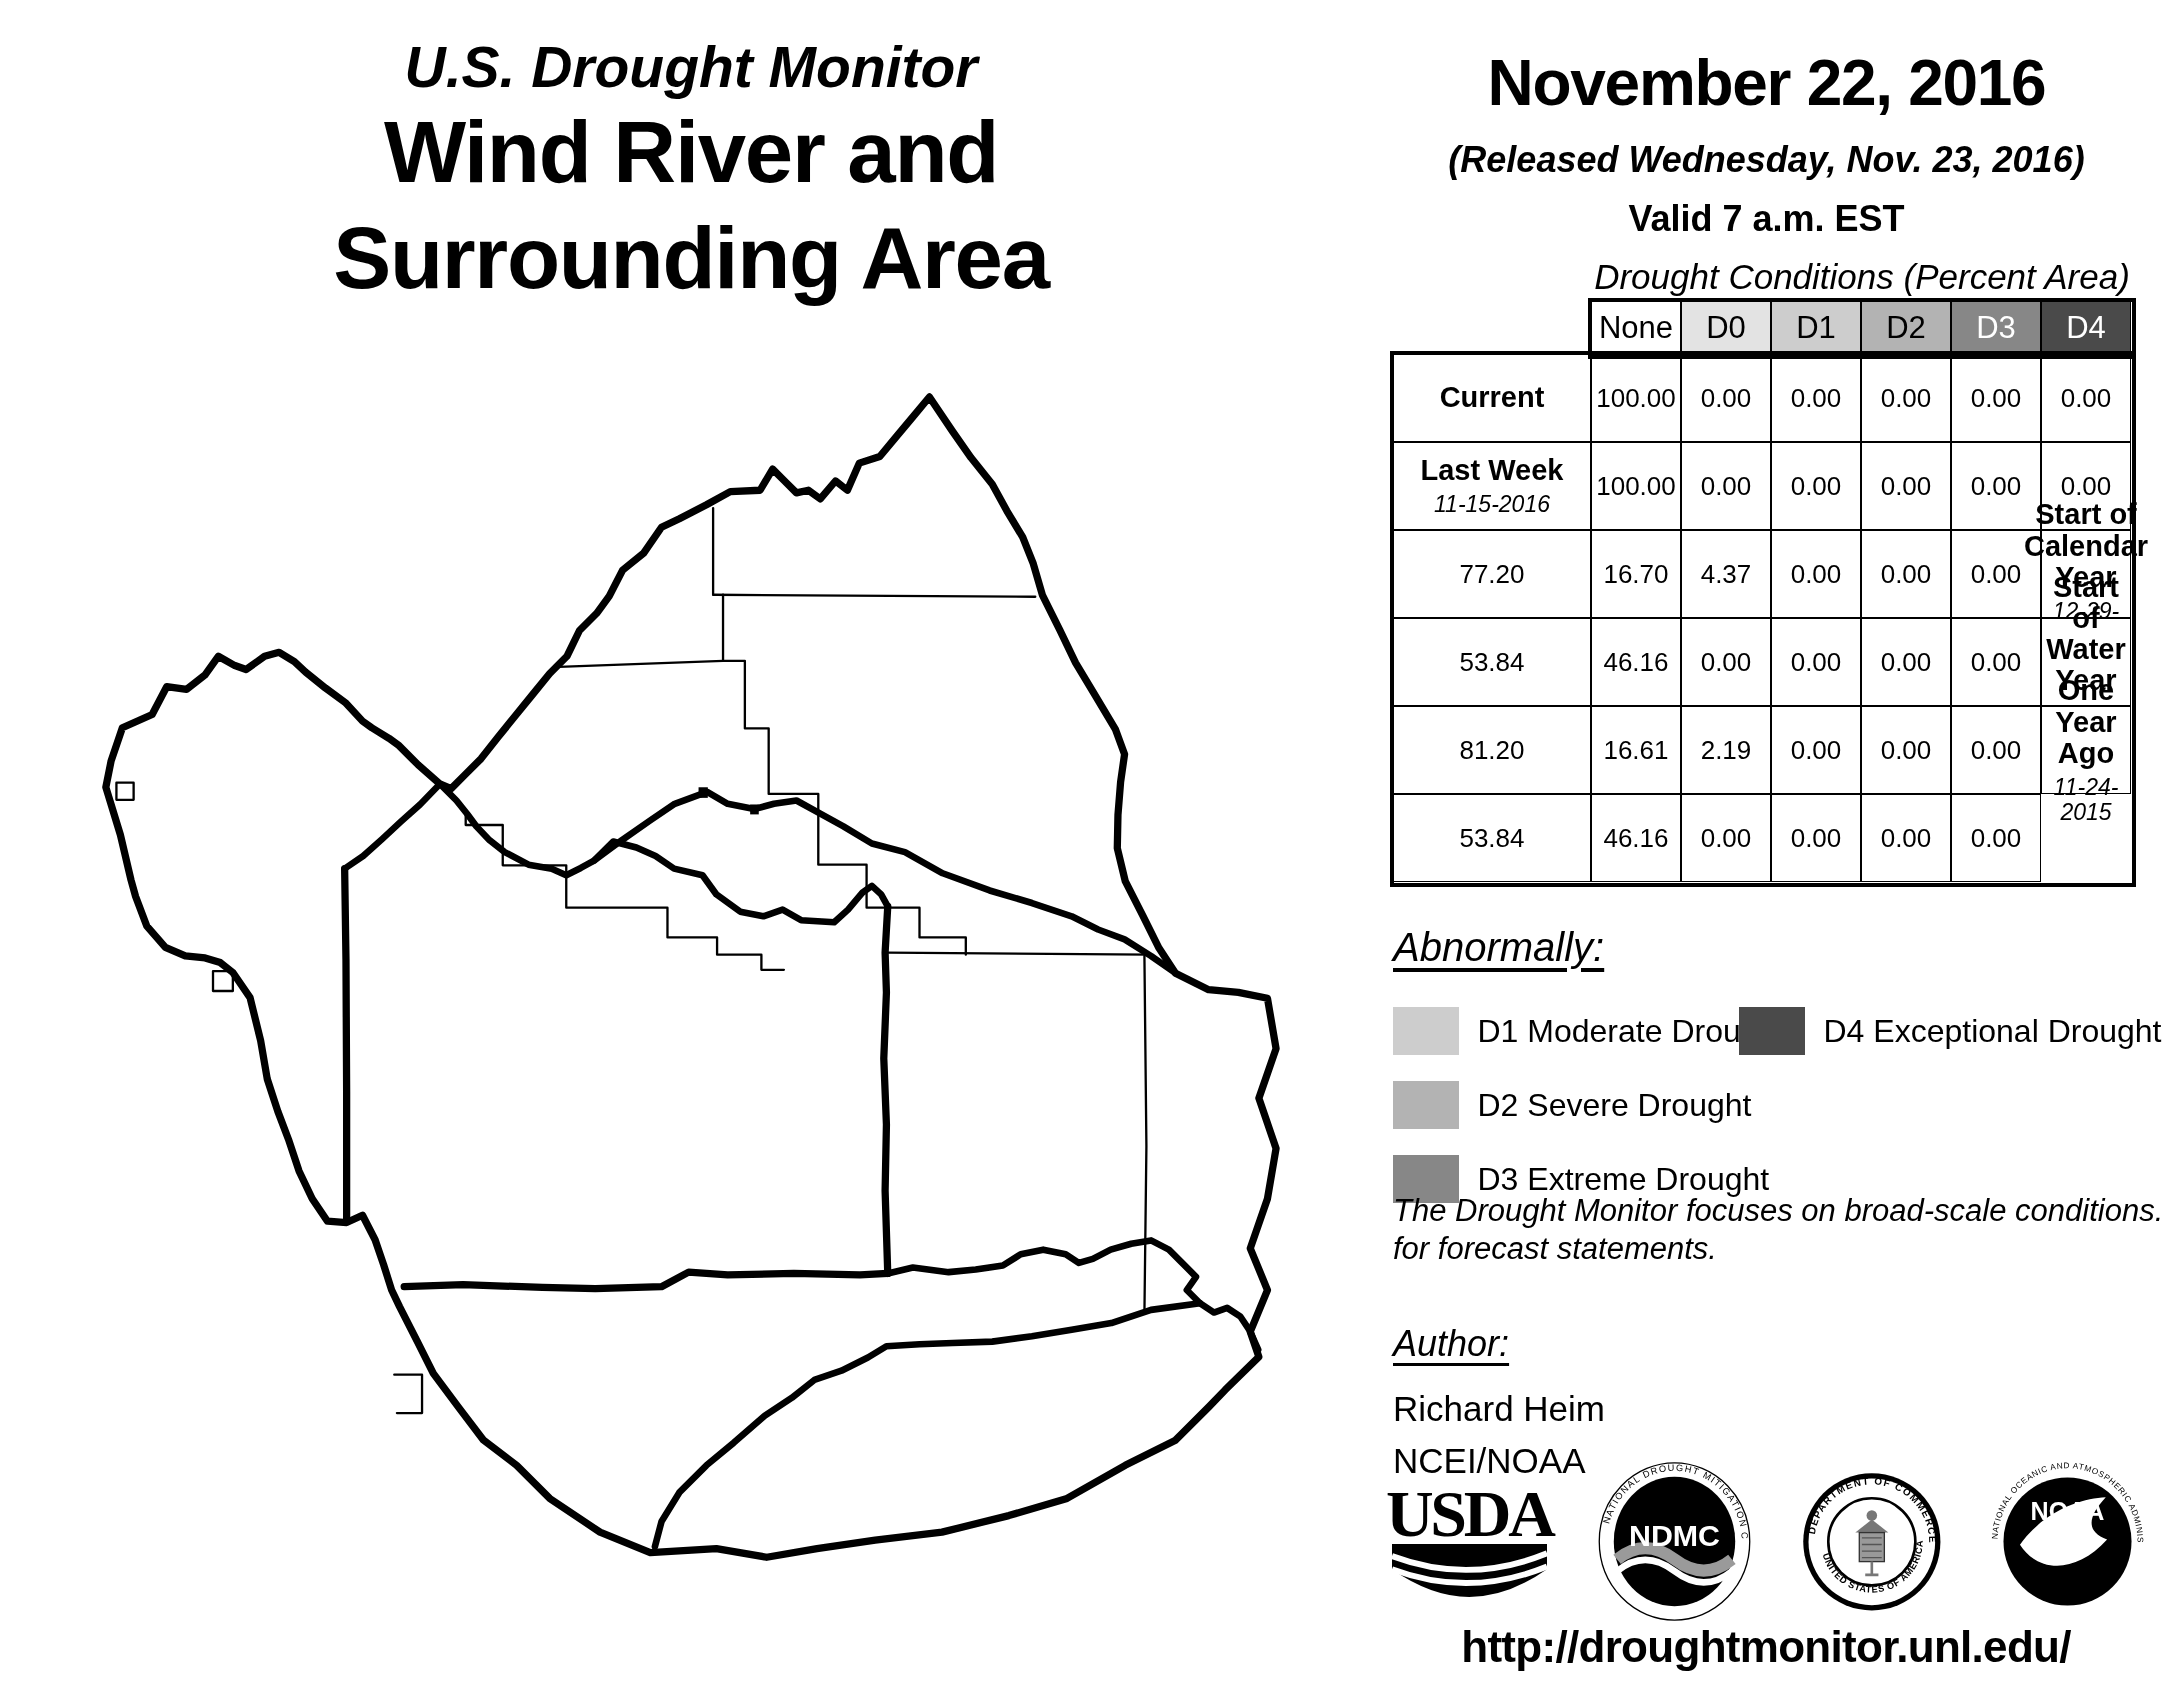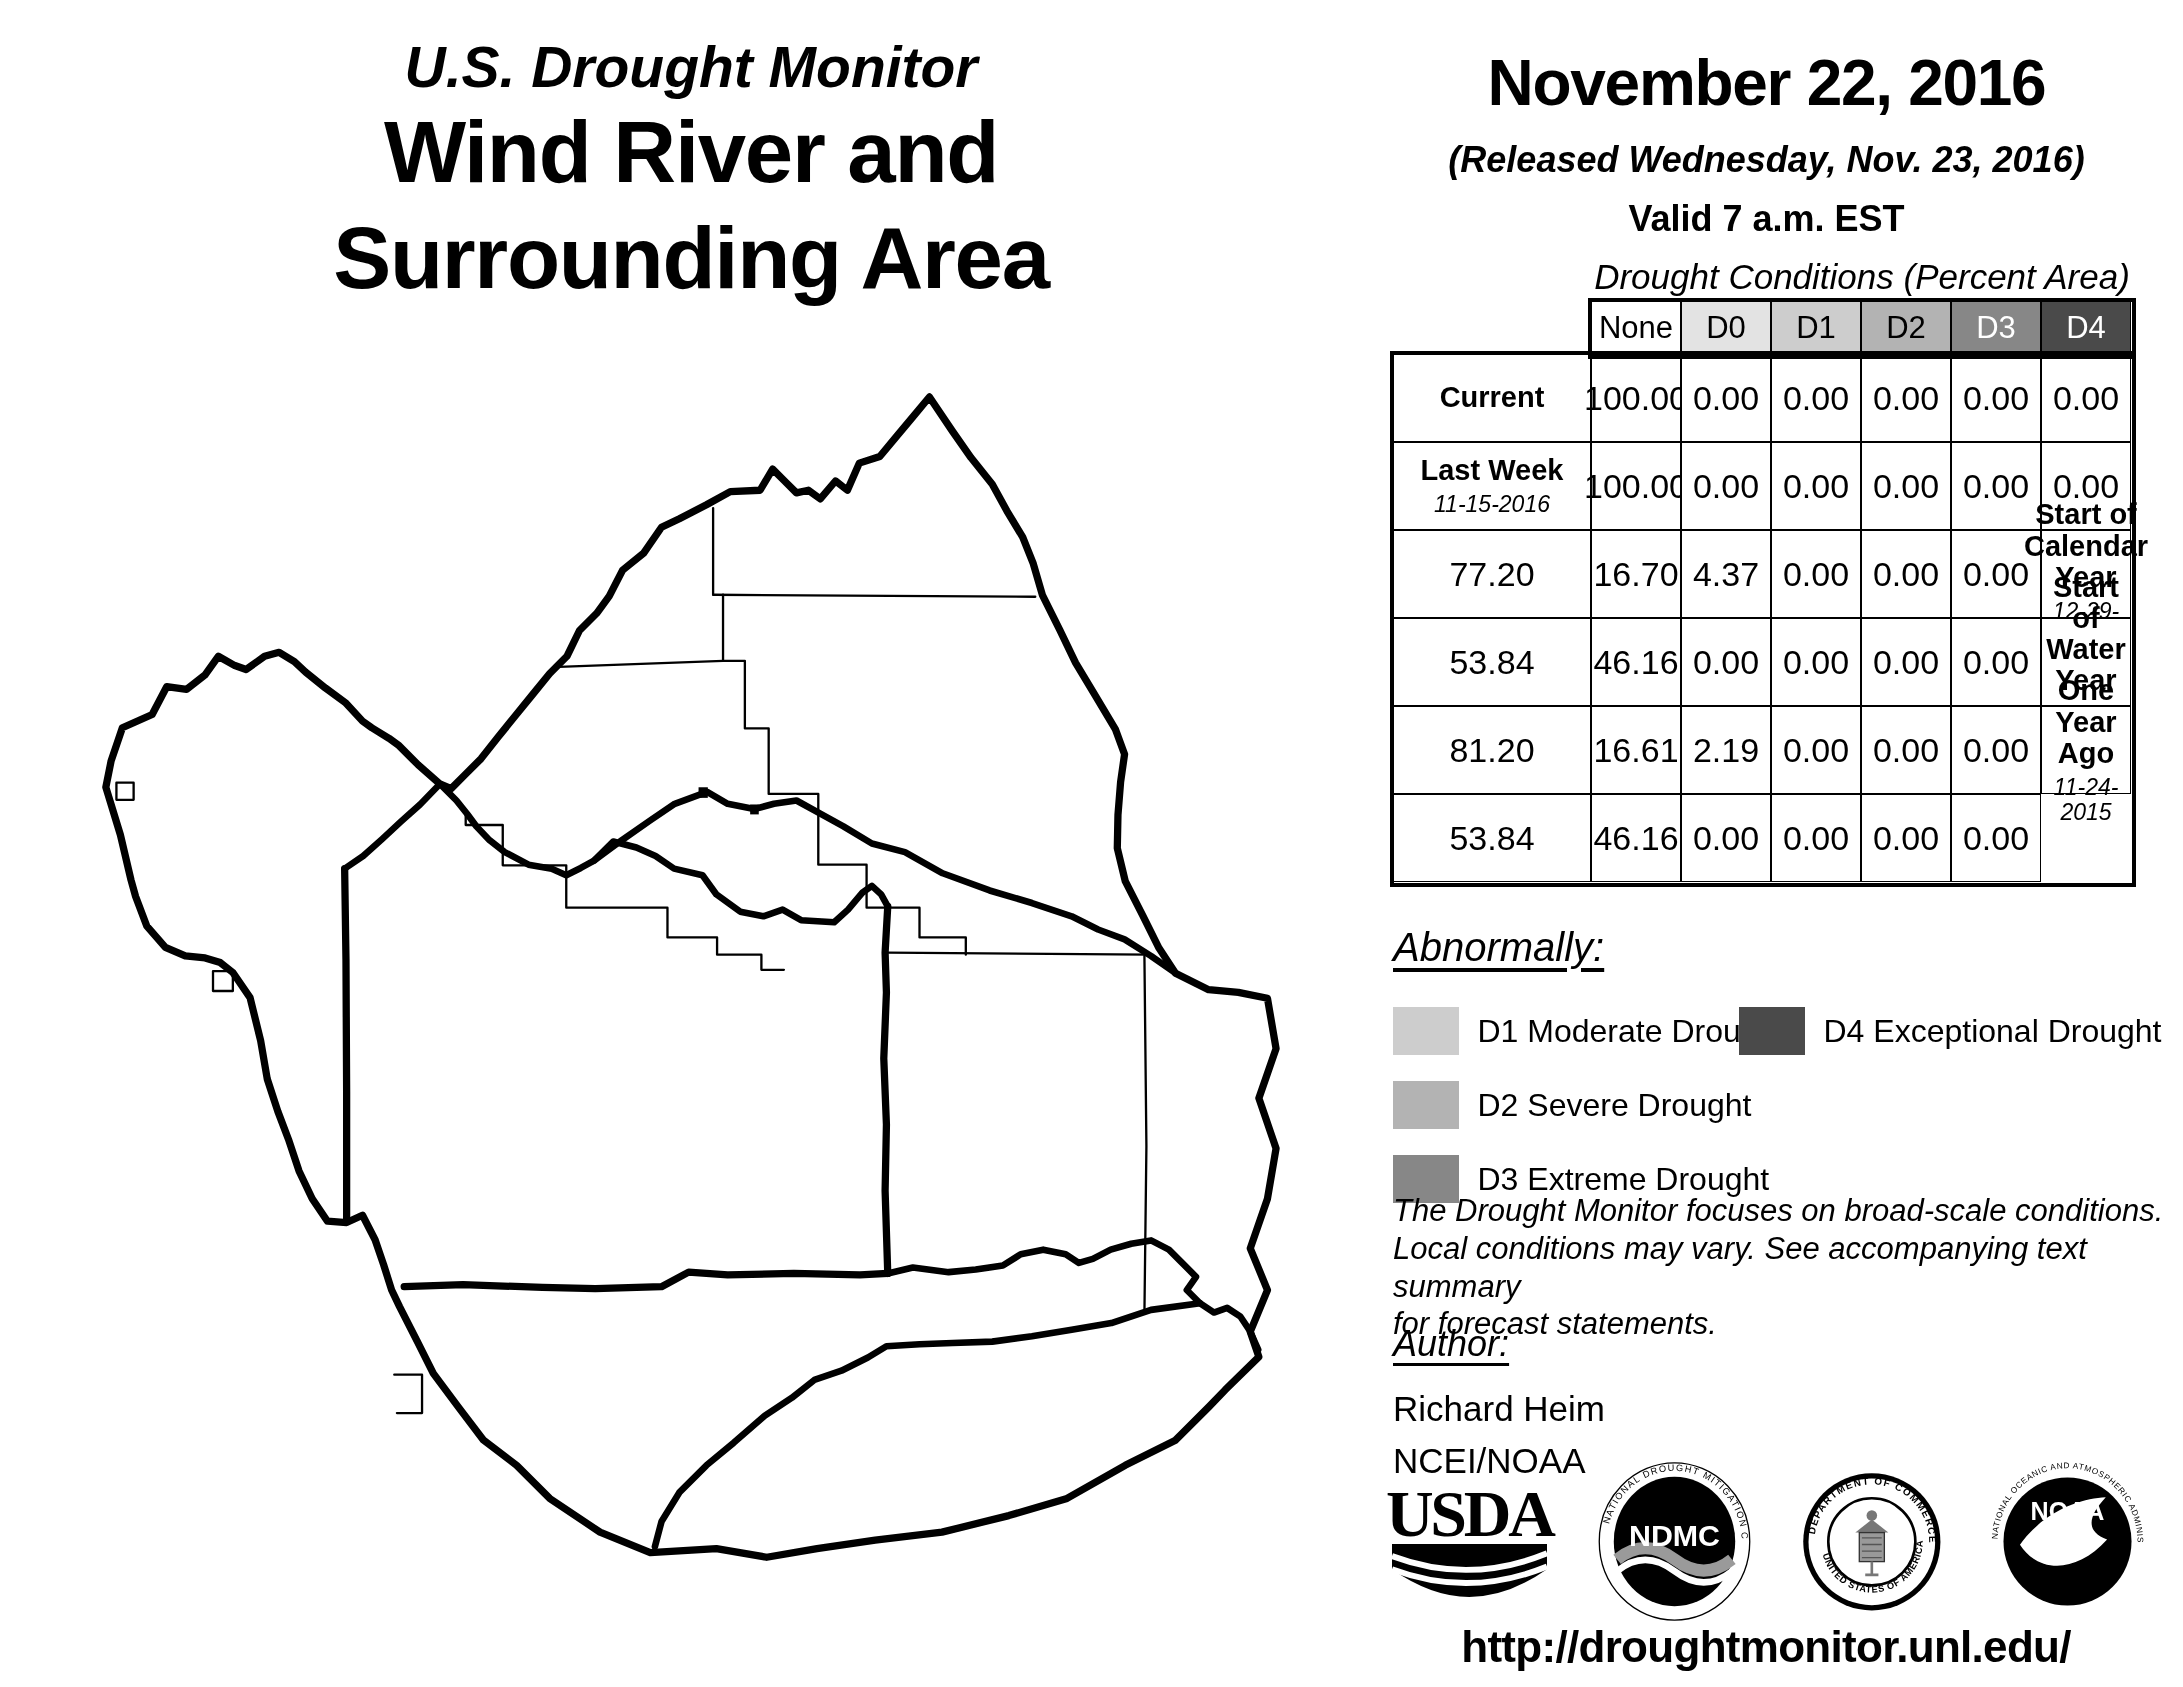--- a/index.html
+++ b/index.html
@@ -18,21 +18,21 @@
   .released-line{font-weight:bold;font-style:italic;font-size:36px;margin-top:18.5px;}
   .valid-line{font-weight:bold;font-size:36px;margin-top:17px;}
 
   
   .table-title{position:absolute;left:1590px;top:257px;width:544px;text-align:center;
                font-style:italic;font-size:35px;z-index:2;}
   #dm-grid{position:absolute;left:1393px;top:301px;z-index:2;display:grid;
            grid-template-columns:198px repeat(6,90px);
            grid-template-rows:53px repeat(6,88px);}
   .c{border:1.3px solid #000;display:flex;align-items:center;justify-content:center;
-     font-size:34px;background:#fff;}
+     font-size:26px;background:#fff;}
   .c.corner{border:none;background:transparent;}
   .c.head{font-size:31px;}
   .c.rowlab{flex-direction:column;font-weight:bold;font-size:29px;text-align:center;
             line-height:1.08;padding:0 5.3px;box-sizing:border-box;}
   .rowdate{font-style:italic;font-weight:normal;font-size:23px;margin-top:6px;}
   .tb-frame{position:absolute;z-index:3;border:4.6px solid #000;pointer-events:none;}
 
   
   .legend{position:absolute;left:1393px;top:925px;z-index:2;}
   .legend-title{font-style:italic;font-size:40px;text-decoration:underline;
@@ -226,21 +226,20 @@
         </div>
         <div class="leg-item">
           <div class="swatch" style="background: rgb(74, 74, 74);"></div>
           <div class="leg-label">D4 Exceptional Drought</div>
         </div>
       </div>
   </div>
 
   <div class="note">
     <div>The Drought Monitor focuses on broad-scale conditions.</div>
-    <div>Local conditions may vary. See accompanying text summary</div>
     <div>for forecast statements.</div>
   </div>
 
   <div class="author">
     <div class="author-title">Author:</div>
     <div class="author-name">Richard Heim</div>
     <div class="author-org">NCEI/NOAA</div>
   </div>
 
   <div class="logos">

